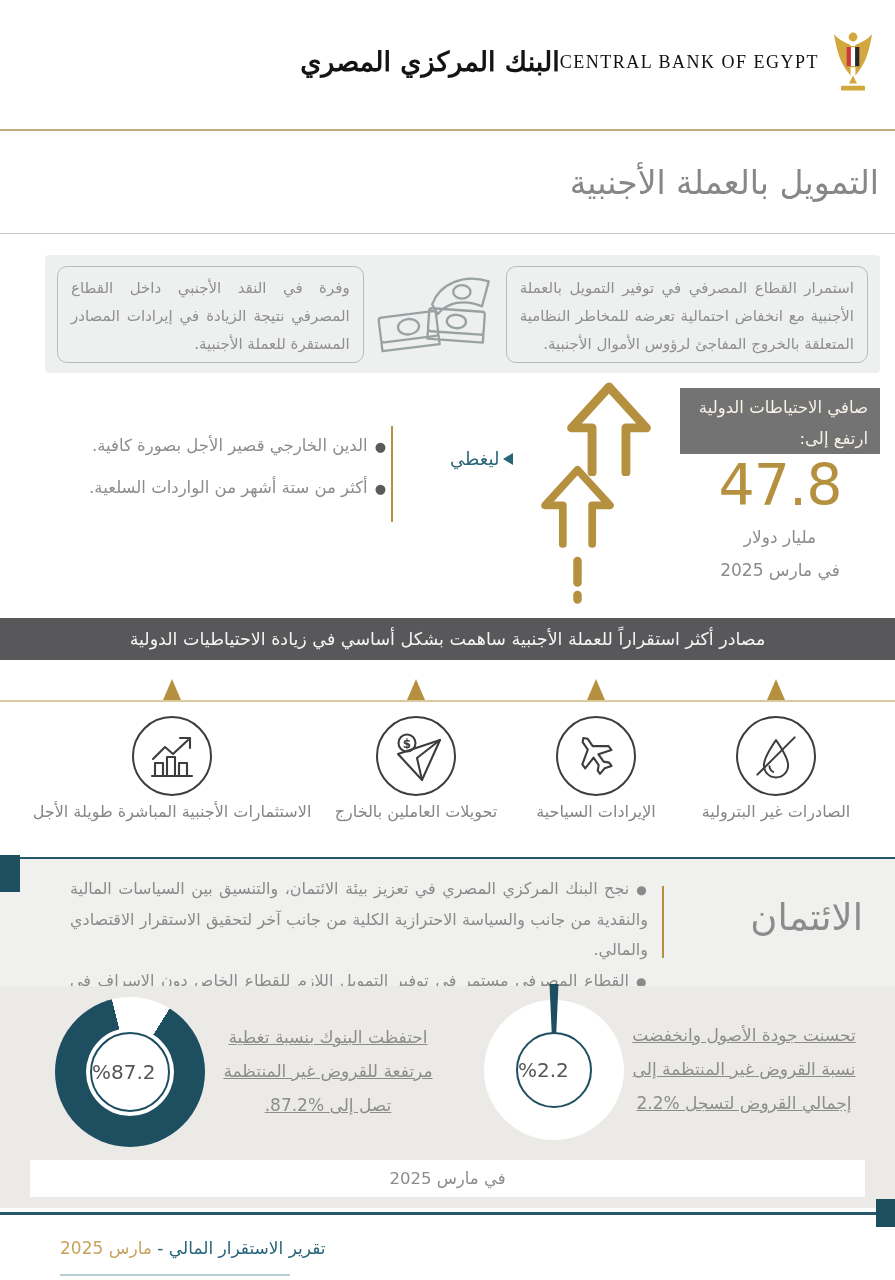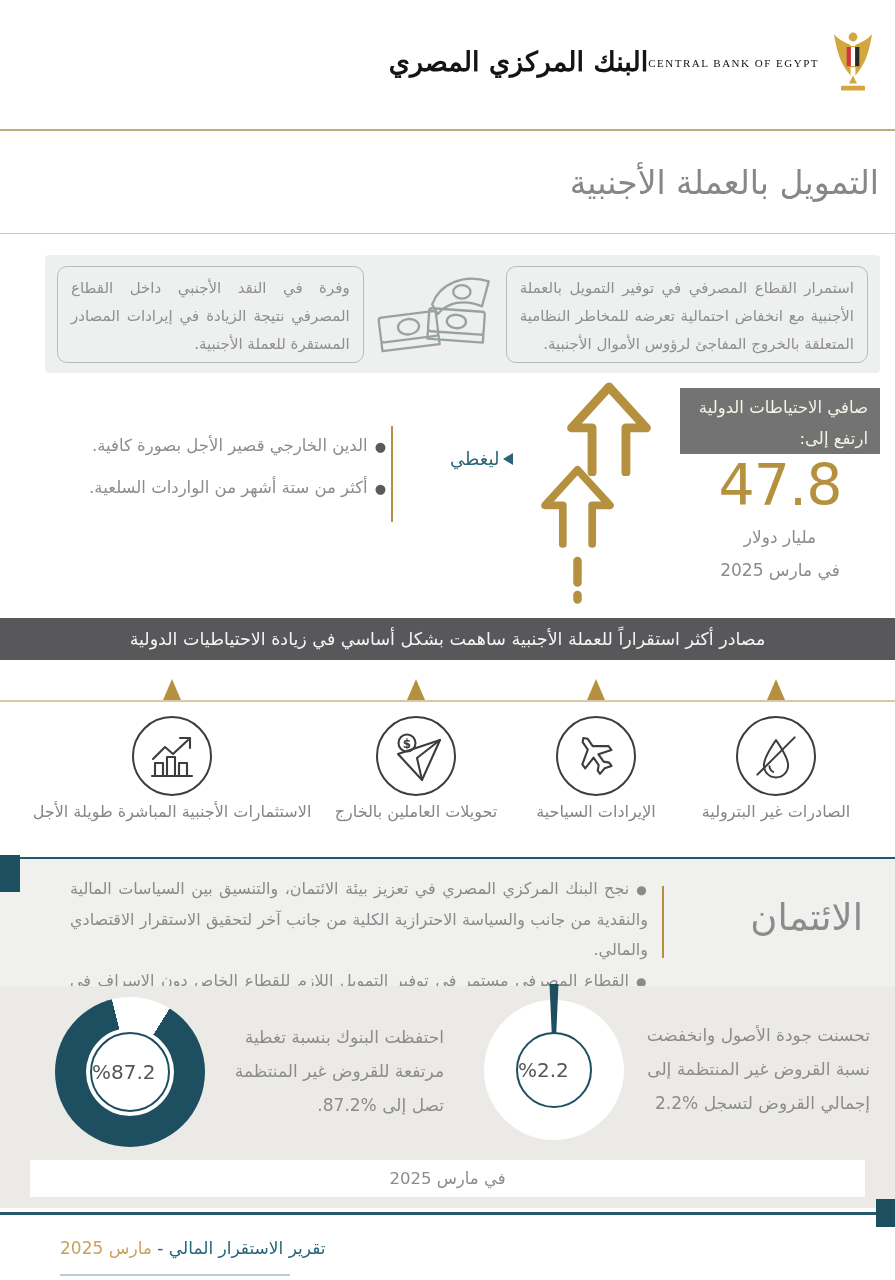--- a/index.html
+++ b/index.html
@@ -5,21 +5,21 @@
   * { margin:0; padding:0; box-sizing:border-box; }
   html,body { background:#fff; }
   body { font-family:"DejaVu Sans", sans-serif; }
   #page { position:relative; width:895px; height:1280px; margin:0 auto; background:#ffffff; overflow:hidden; }
   .abs { position:absolute; }
 
   
   .hdr-wrap { top:28px; right:18px; display:flex; flex-direction:row; align-items:center; gap:10px; }
   .logo-col { display:flex; flex-direction:row; align-items:center; }
   .logo-ar { font-size:27px; font-weight:bold; color:#141414; font-family:"DejaVu Serif", serif; }
-  .logo-en { font-size:11px; letter-spacing:1.5px; color:#101010; font-family:"Liberation Serif", serif; margin-top:3px; }
+  .logo-en { font-size:18px; letter-spacing:1.5px; color:#101010; font-family:"Liberation Serif", serif; margin-top:3px; }
   .rule-gold { top:129px; left:0; width:895px; height:2px; background:#c3ac7c; }
   .rule-gray { top:233px; left:0; width:895px; height:1px; background:#cccccc; }
   .page-title { top:163px; right:16px; font-size:33px; color:#878787; }
 
   
   .intro-strip { top:255px; left:45px; width:835px; height:118px; background:#edf0ee; border-radius:4px;
                  display:flex; flex-direction:row-reverse; align-items:center; padding:10px 12px; gap:8px; }
   .intro-box { border:1.5px solid #b3bebe; border-radius:10px; height:97px; padding:7px 13px;
                font-size:15px; line-height:1.88; color:#8f8f8f; text-align:justify; }
   .intro-box.r { width:376px; }
@@ -67,21 +67,21 @@
   .donut { border-radius:50%; display:flex; align-items:center; justify-content:center; }
   .donut-87 { left:55px; top:997px; width:150px; height:150px;
               background:conic-gradient(from -14deg, #ffffff 0deg 46deg, #1d4f60 46deg 360deg); }
   .donut-2 { left:484px; top:1000px; width:140px; height:140px; background:#ffffff; }
   .donut-center { background:#fff; border:2px solid #1d4f60; border-radius:50%; box-shadow:0 0 0 4px #ffffff;
                   display:flex; align-items:center; justify-content:flex-start; font-size:20px; color:#565656; }
   .dc-87 { width:80px; height:80px; }
   .dc-2 { width:76px; height:76px; }
   .tick-2 { position:absolute; left:calc(50% - 7px); top:-16px; width:14px; height:50px; background:#1d4f60;
             clip-path:polygon(18% 0, 82% 0, 66% 100%, 34% 100%); }
-  .aq-text { direction:rtl; text-align:right; font-size:17px; line-height:2.0; color:#8c8c8c; }
+  .aq-text { direction:rtl; text-align:center; font-size:17px; line-height:2.0; color:#8c8c8c;text-decoration:underline; }
   .aq-text.r { right:25px; top:1018px; width:252px; }
   .aq-text.l { left:212px; top:1020px; width:232px; }
   .aq-strip { left:30px; top:1160px; width:835px; height:37px; background:#ffffff; display:flex;
               align-items:center; justify-content:center; font-size:16.5px; color:#8c8c8c; direction:rtl; }
 
   
   .foot-line { top:1212px; left:0; width:895px; height:2.5px; background:#24586b; }
   .foot-block-r { top:1199px; right:0; width:19px; height:28px; background:#1d4f60; }
   .foot-text { left:60px; top:1238px; direction:rtl; font-size:17px; }
   .foot-text .t1 { color:#27647a; }

